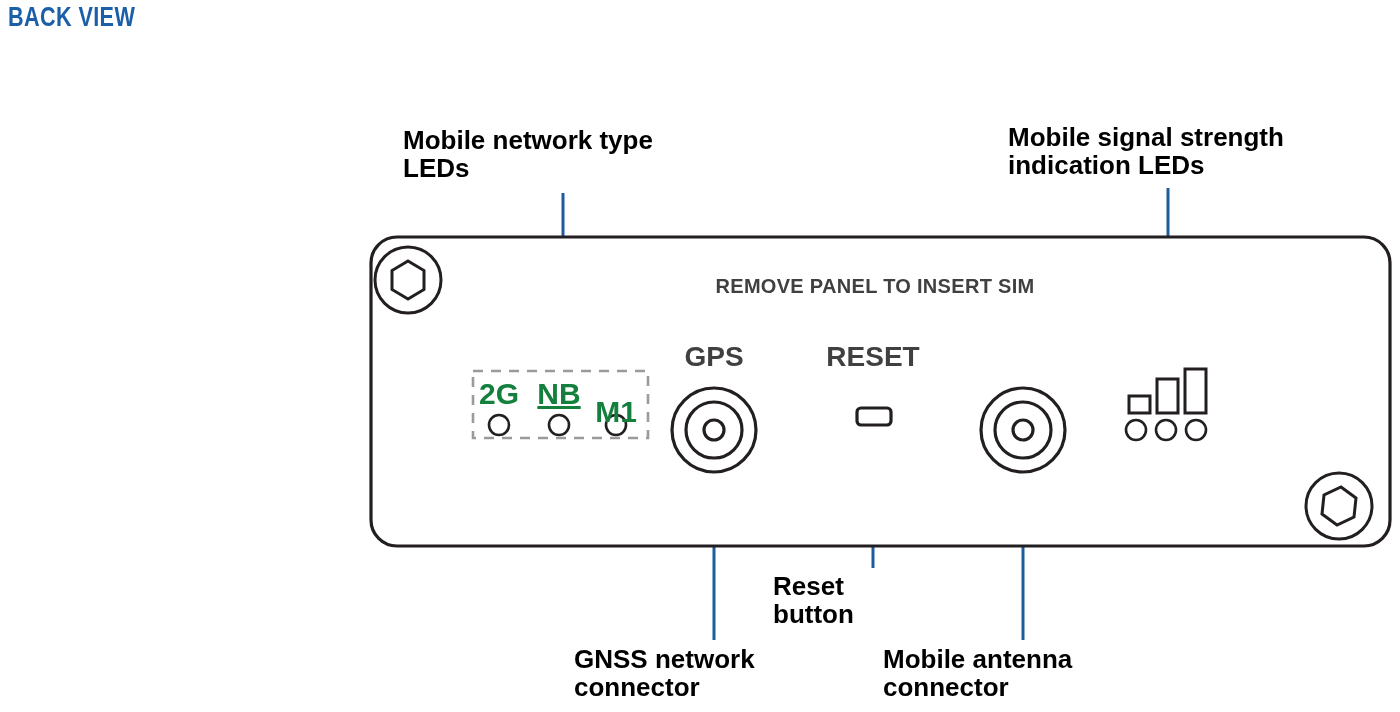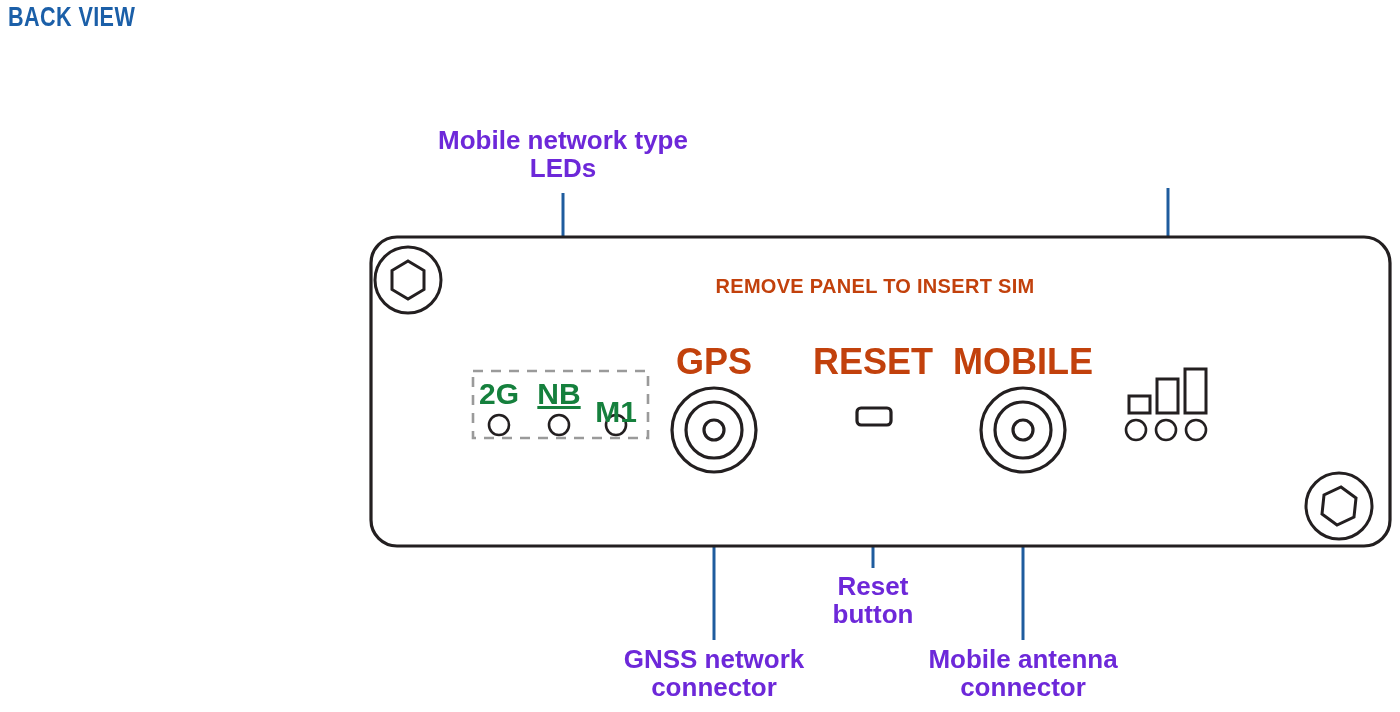--- a/index.html
+++ b/index.html
@@ -37,41 +37,41 @@
     font-weight: bold;
     font-size: 27px;
     letter-spacing: 0.5px;
     color: #1b5fa8;
     transform: scaleX(0.80);
     transform-origin: left top;
     white-space: nowrap;
   }
   .callout {
     position: absolute;
-    color: #6d28d9;
+    color: #000000;
     font-family: "Liberation Sans", sans-serif;
     font-weight: bold;
     font-size: 26px;
     line-height: 1.08;
-    text-align: center;
+    text-align: left;
     white-space: pre-line;
   }
   .panel-text {
     position: absolute;
-    color: #c2410c;
+    color: #404040;
     font-family: "Liberation Sans", sans-serif;
     font-weight: bold;
     white-space: nowrap;
   }
   #sim-instruction {
     font-size: 20px;
     letter-spacing: 0.3px;
     text-align: center;
   }
-  .port-label { font-size: 36px; text-align: center; }
+  .port-label { font-size: 28px; text-align: center; }
   .led-label {
     position: absolute;
     color: #15803d;
     font-family: "Liberation Sans", sans-serif;
     font-weight: bold;
     font-size: 30px;
     text-align: center;
     white-space: nowrap;
   }
 </style>
@@ -133,37 +133,38 @@
     <g fill="#ffffff" stroke="#231f20" stroke-width="2.6">
       <circle cx="1136" cy="430" r="10"></circle>
       <circle cx="1166" cy="430" r="10"></circle>
       <circle cx="1196" cy="430" r="10"></circle>
     </g>
   </svg>
 
   <div class="callout" style="left:403px; top:126px; width:320px;">Mobile network type
 LEDs</div>
 
+  <div class="callout" style="left:1008px; top:123px; width:320px;">Mobile signal strength
+indication LEDs</div>
 
   <div class="callout" style="left:574px; top:645px; width:280px;">GNSS  network
 connector</div>
 
   <div class="callout" style="left:773px; top:572px; width:200px;">Reset
 button</div>
 
   <div class="callout" style="left:883px; top:645px; width:280px;">Mobile antenna
 connector</div>
 
   <div class="panel-text" id="sim-instruction" style="left:675px; top:275px; width:400px;">REMOVE PANEL TO INSERT SIM</div>
 
   <div class="panel-text port-label" style="left:654px; top:341px; width:120px;">GPS</div>
 
   <div class="panel-text port-label" style="left:793px; top:341px; width:160px;">RESET</div>
 
-  <div class="panel-text port-label" style="left:933px; top:341px; width:180px;">MOBILE</div>
 
   <div class="led-label" style="left:469px; top:377px; width:60px;">2G</div>
 
   <div class="led-label" style="left:529px; top:377px; width:60px;text-decoration:underline;">NB</div>
 
   <div class="led-label" style="left:586px; top:395px; width:60px;">M1</div>
 
 </div>
 
 </body></html>

